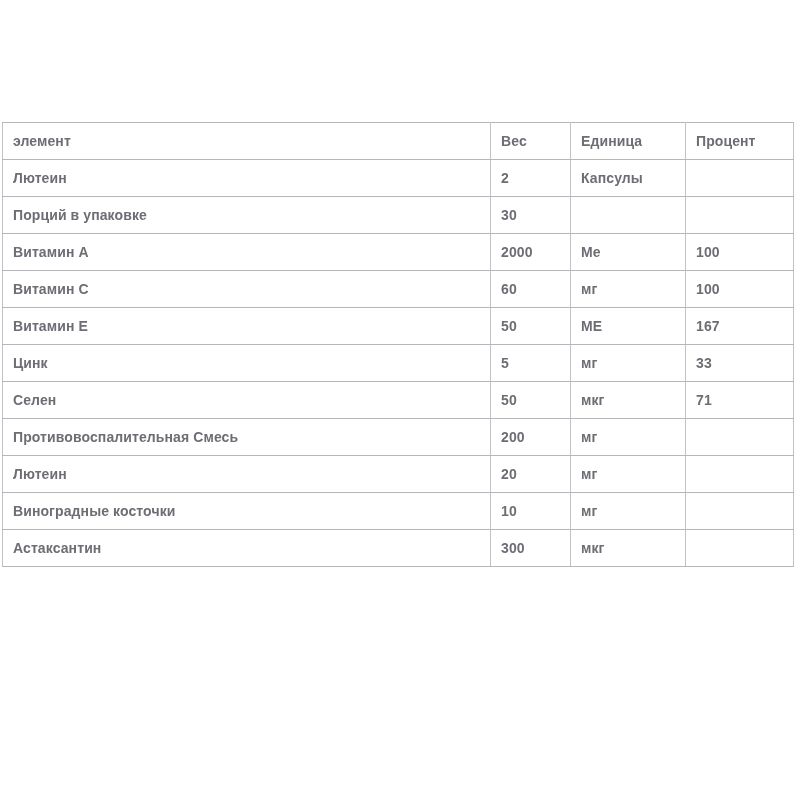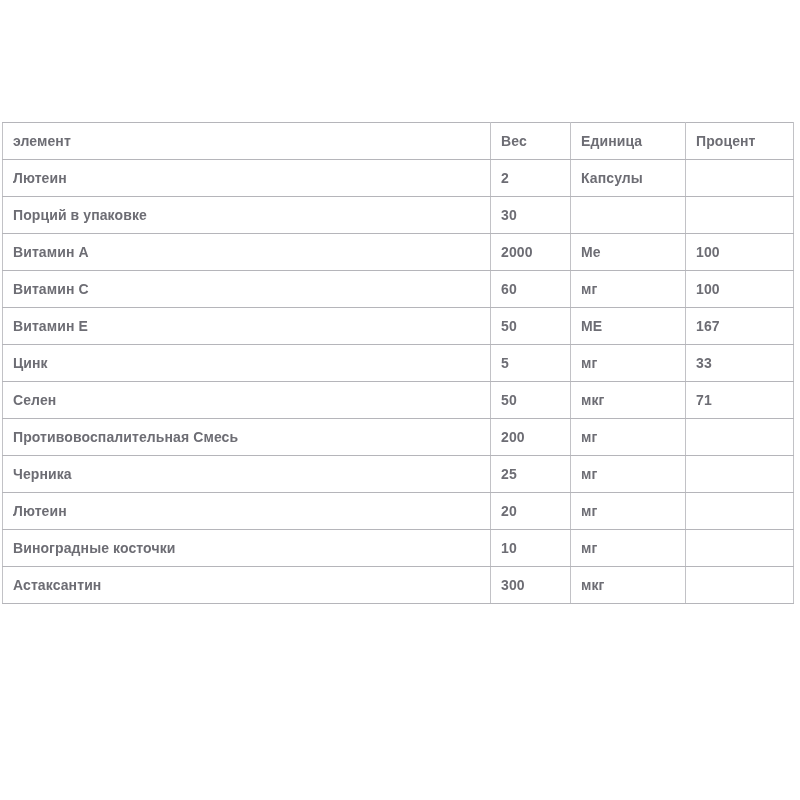--- a/index.html
+++ b/index.html
@@ -106,26 +106,20 @@
           <td>мкг</td>
           <td>71</td>
         </tr>
         <tr>
           <td>Противовоспалительная Смесь</td>
           <td>200</td>
           <td>мг</td>
           <td></td>
         </tr>
         <tr>
-          <td>Черника</td>
-          <td>25</td>
-          <td>мг</td>
-          <td></td>
-        </tr>
-        <tr>
           <td>Лютеин</td>
           <td>20</td>
           <td>мг</td>
           <td></td>
         </tr>
         <tr>
           <td>Виноградные косточки</td>
           <td>10</td>
           <td>мг</td>
           <td></td>

